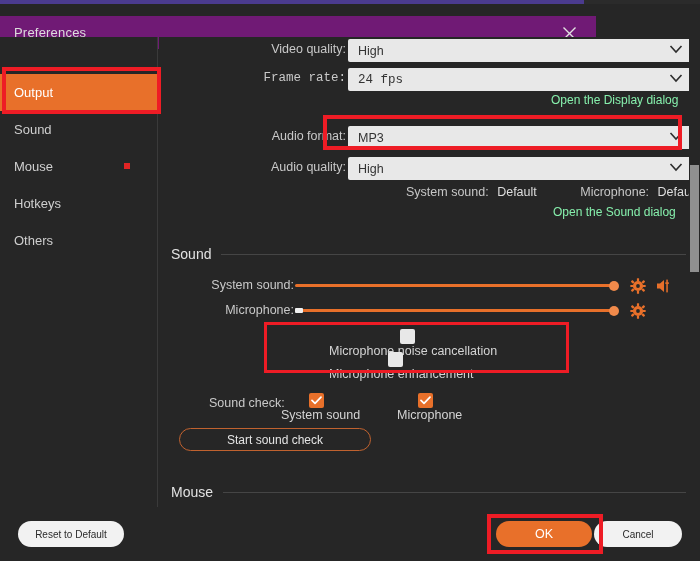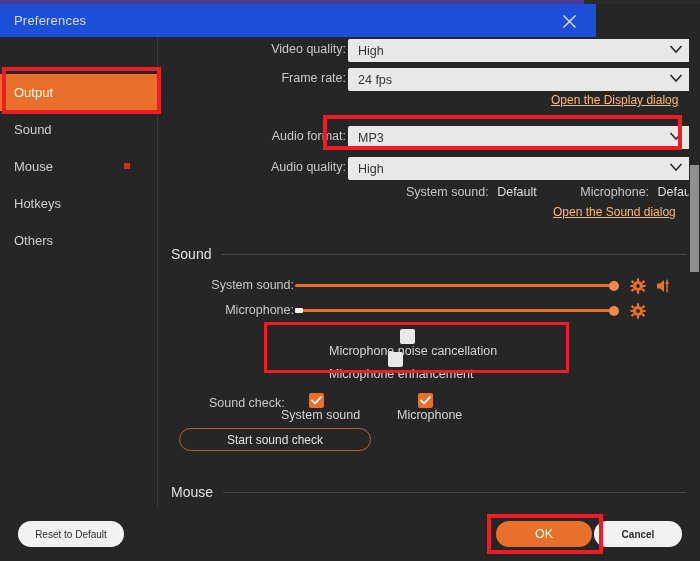--- a/index.html
+++ b/index.html
@@ -33,24 +33,24 @@
     position: absolute;
     top: 0; left: 584px;
     width: 116px;
     height: 4px;
     background: #2b2b2b;
   }
 
   
   .titlebar {
     position: absolute;
-    top: 4px; left: 0;
+    top: 16px; left: 0;
     width: 596px;
     height: 33px;
-    background: #1d4ed8;
+    background: #701a75;
   }
   .title-text {
     position: absolute;
     left: 14px;
     top: 9px;
     font-size: 13px;
     color: #dcdcdc;
     letter-spacing: .2px;
   }
   .close-btn {
@@ -143,22 +143,21 @@
   }
   .select .chev {
     position: absolute;
     right: 9px;
     top: 5px;
   }
 
   .link {
     position: absolute;
     font-size: 12px;
-    color: #fdba74;
-    text-decoration: underline;
+    color: #86efac;
     cursor: pointer;
     white-space: nowrap;
   }
 
   .defaults-row {
     position: absolute;
     left: 0;
     width: 541px;
     font-size: 12.5px;
     color: #c6c6c6;
@@ -397,21 +396,21 @@
     <div class="row" style="top:2px;">
       <div class="row-label">Video quality:</div>
       <div class="select">
         <span class="val">High</span>
         <svg class="chev" width="14" height="10" viewBox="0 0 14 10">
           <path d="M1.5 2 L7 8 L12.5 2" stroke="#2d2d2d" stroke-width="1.6" fill="none"></path>
         </svg>
       </div>
     </div>
 
-    <div class="row" style="top:31px;">
+    <div class="row" style="top:31px;font-family:Liberation Mono, monospace;">
       <div class="row-label">Frame rate:</div>
       <div class="select">
         <span class="val">24 fps</span>
         <svg class="chev" width="14" height="10" viewBox="0 0 14 10">
           <path d="M1.5 2 L7 8 L12.5 2" stroke="#2d2d2d" stroke-width="1.6" fill="none"></path>
         </svg>
       </div>
     </div>
 
     <div class="link" style="left:392px;top:56px;">Open the Display dialog</div>
@@ -536,21 +535,21 @@
 
   </div>
 
   <div class="scroll-track">
     <div class="scroll-thumb"></div>
   </div>
 
   <div class="footer">
     <button class="pill-light" style="left:18px;top:14px;width:106px;">Reset to Default</button>
     <button class="pill-accent" style="left:496px;top:14px;width:96px;">OK</button>
-    <button class="pill-light" style="left:594px;top:14px;width:88px;font-weight:bold;">Cancel</button>
+    <button class="pill-light" style="left:594px;top:14px;width:88px;">Cancel</button>
   </div>
 
   <div class="hl" style="left:2px;top:67px;width:159px;height:47px;"></div>
   <div class="hl" style="left:323px;top:115px;width:359px;height:35px;"></div>
   <div class="hl thin" style="left:264px;top:322px;width:305px;height:51px;"></div>
   <div class="hl" style="left:487px;top:514px;width:116px;height:40px;"></div>
 
 </div>
 
 </body></html>

